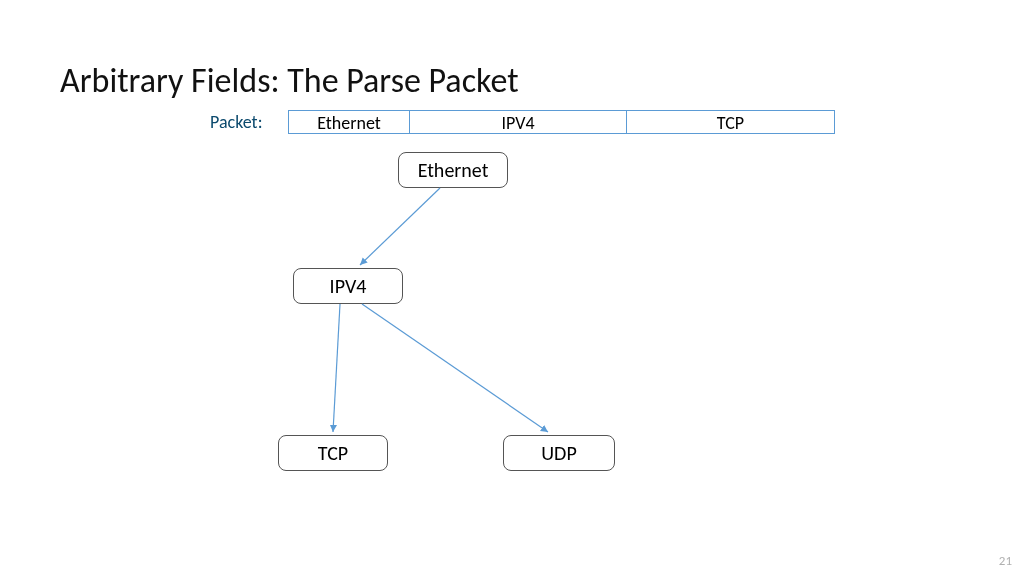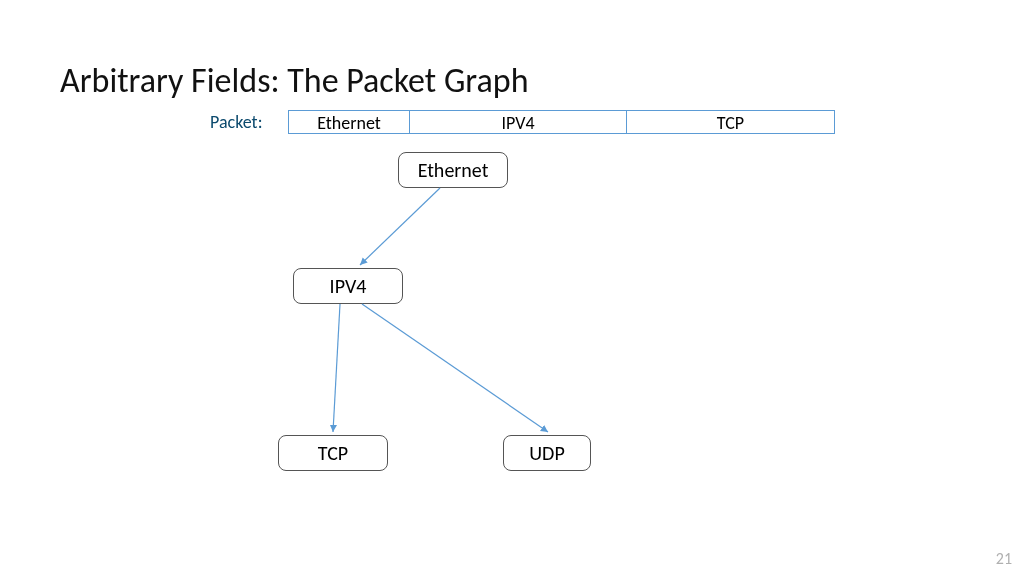--- a/index.html
+++ b/index.html
@@ -55,53 +55,53 @@
     background: #fff;
     box-sizing: border-box;
     display: flex;
     align-items: center;
     justify-content: center;
   }
   .page-num {
     position: absolute;
     right: 12px;
     bottom: 8px;
-    font-size: 16px;
+    font-size: 13px;
     color: #b0b0b0;
   }
   svg.arrows {
     position: absolute;
     left: 0; top: 0;
     width: 1024px;
     height: 576px;
     pointer-events: none;
   }
 </style>
 </head>
 <body>
 
 <div class="slide">
 
-  <div class="title">Arbitrary Fields: The Packet Graph</div>
+  <div class="title">Arbitrary Fields: The Parse Packet</div>
 
   <div class="packet-label" style="left:210px; top:111px;">Packet:</div>
 
   <div class="packet-row" style="left:288px; top:110px; width:547px; height:24px;">
     <div class="packet-cell" style="width:120px;">Ethernet</div>
     <div class="packet-cell" style="width:217px;">IPV4</div>
     <div class="packet-cell" style="width:208px;">TCP</div>
   </div>
 
   <div class="node" style="left:398px; top:152px; width:110px; height:36px;">Ethernet</div>
 
   <div class="node" style="left:293px; top:268px; width:110px; height:36px;">IPV4</div>
 
   <div class="node" style="left:278px; top:435px; width:110px; height:36px;">TCP</div>
 
-  <div class="node" style="left:503px; top:435px; width:88px; height:36px;">UDP</div>
+  <div class="node" style="left:503px; top:435px; width:112px; height:36px;">UDP</div>
 
   <svg class="arrows">
     <defs>
       <marker id="arrowhead" markerWidth="8" markerHeight="8" refX="6" refY="3" orient="auto">
         <path d="M0,0 L6,3 L0,6 Z" fill="#5b9bd5"></path>
       </marker>
     </defs>
 
     <line x1="440" y1="188" x2="360" y2="265" stroke="#5b9bd5" stroke-width="1.2" marker-end="url(#arrowhead)"></line>
 

